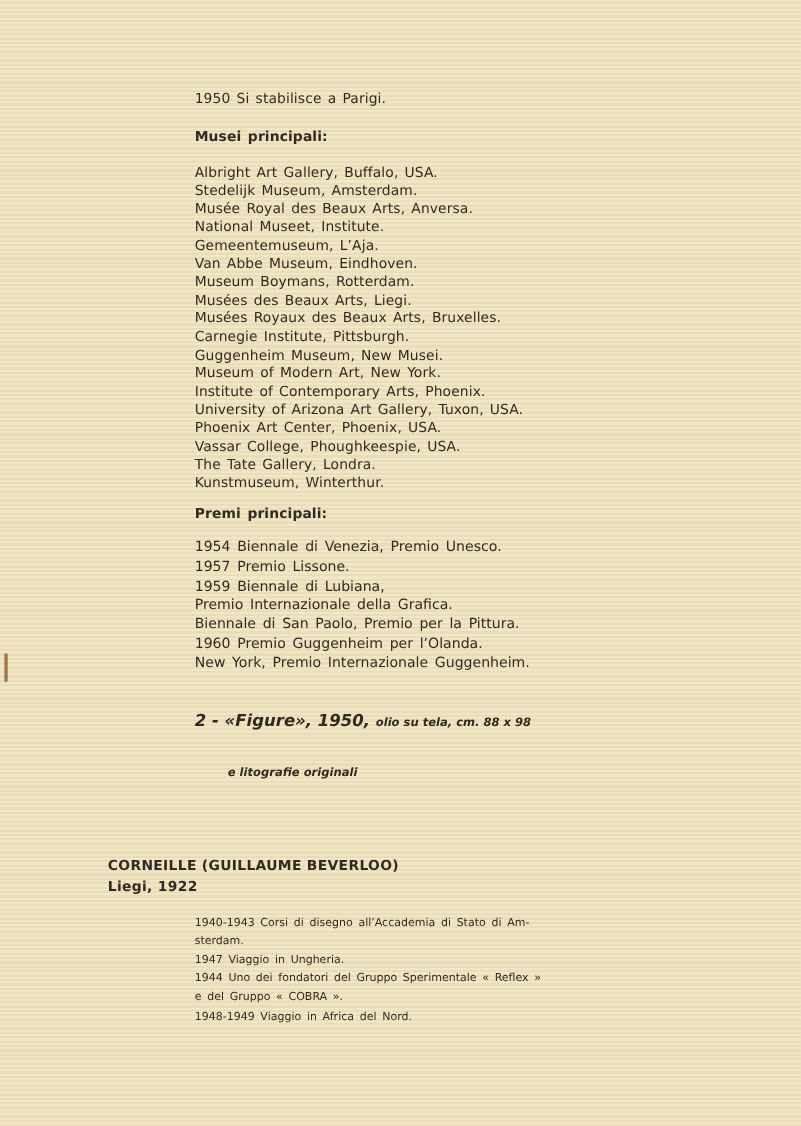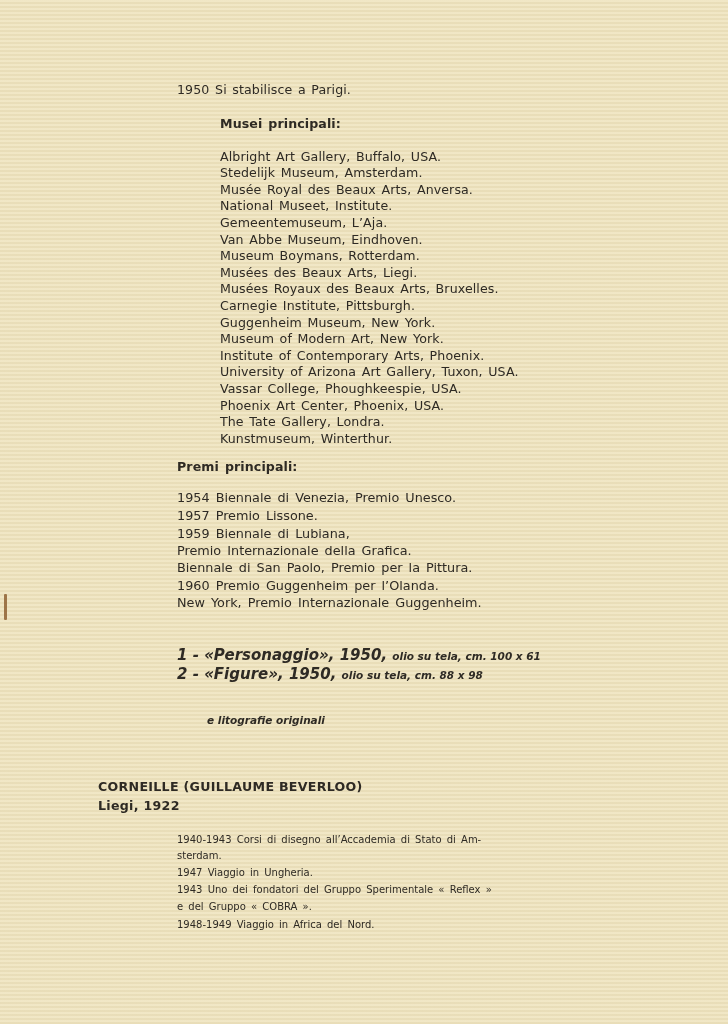--- a/index.html
+++ b/index.html
@@ -28,77 +28,72 @@
 </head>
 <body>
 
 <div class="page">
   <div class="mark"></div>
 
   <div class="col" style="top:82px;">
     <div class="line">1950 Si stabilisce a Parigi.</div>
   </div>
 
-  <div class="col" style="top:116px;margin-left:43px;">
+  <div class="col" style="top:116px;">
     <div class="line heading">Musei principali:</div>
     <div style="height:16px"></div>
     <div>
       <div class="line">Albright Art Gallery, Buffalo, USA.</div>
       <div class="line">Stedelijk Museum, Amsterdam.</div>
       <div class="line">Musée Royal des Beaux Arts, Anversa.</div>
       <div class="line">National Museet, Institute.</div>
       <div class="line">Gemeentemuseum, L’Aja.</div>
       <div class="line">Van Abbe Museum, Eindhoven.</div>
       <div class="line">Museum Boymans, Rotterdam.</div>
       <div class="line">Musées des Beaux Arts, Liegi.</div>
       <div class="line">Musées Royaux des Beaux Arts, Bruxelles.</div>
       <div class="line">Carnegie Institute, Pittsburgh.</div>
-      <div class="line">Guggenheim Museum, New York.</div>
+      <div class="line">Guggenheim Museum, New Musei.</div>
       <div class="line">Museum of Modern Art, New York.</div>
       <div class="line">Institute of Contemporary Arts, Phoenix.</div>
       <div class="line">University of Arizona Art Gallery, Tuxon, USA.</div>
+      <div class="line">Phoenix Art Center, Phoenix, USA.</div>
       <div class="line">Vassar College, Phoughkeespie, USA.</div>
-      <div class="line">Phoenix Art Center, Phoenix, USA.</div>
       <div class="line">The Tate Gallery, Londra.</div>
       <div class="line">Kunstmuseum, Winterthur.</div>
     </div>
   </div>
 
   <div class="col" style="top:459px;">
     <div class="line heading">Premi principali:</div>
     <div style="height:13px"></div>
     <div class="prize">1954 Biennale di Venezia, Premio Unesco.</div>
     <div class="prize">1957 Premio Lissone.</div>
     <div class="prize" style="line-height:17px">1959 Biennale di Lubiana,</div>
     <div class="prize" style="line-height:17px">Premio Internazionale della Grafica.</div>
     <div class="prize">Biennale di San Paolo, Premio per la Pittura.</div>
     <div class="prize" style="line-height:17px">1960 Premio Guggenheim per l’Olanda.</div>
     <div class="prize" style="line-height:17px">New York, Premio Internazionale Guggenheim.</div>
   </div>
 
   <div class="works">
     <div class="w">
-      <span>1 -</span>
-      <span>«Personaggio», 1950,</span>
-      <small>olio su tela, cm. 100 x 61</small>
-    </div>
-    <div class="w">
       <span>2 -</span>
       <span>«Figure», 1950,</span>
       <small>olio su tela, cm. 88 x 98</small>
     </div>
     <div class="sub">e litografie originali</div>
   </div>
 
   <div class="artist">
     <div>CORNEILLE (GUILLAUME BEVERLOO)</div>
     <div>Liegi, 1922</div>
   </div>
 
   <div class="bio">
     <div class="b" style="line-height:16px">1940-1943 Corsi di disegno all’Accademia di Stato di Am-</div>
     <div class="b" style="line-height:16px">sterdam.</div>
     <div class="b">1947 Viaggio in Ungheria.</div>
-    <div class="b" style="line-height:16px">1943 Uno dei fondatori del Gruppo Sperimentale « Reflex »</div>
+    <div class="b" style="line-height:16px">1944 Uno dei fondatori del Gruppo Sperimentale « Reflex »</div>
     <div class="b">e del Gruppo « COBRA ».</div>
     <div class="b">1948-1949 Viaggio in Africa del Nord.</div>
   </div>
 </div>
 
 </body></html>

